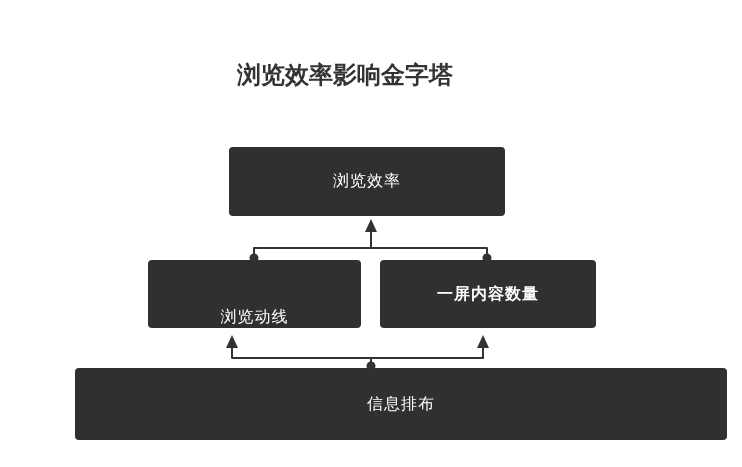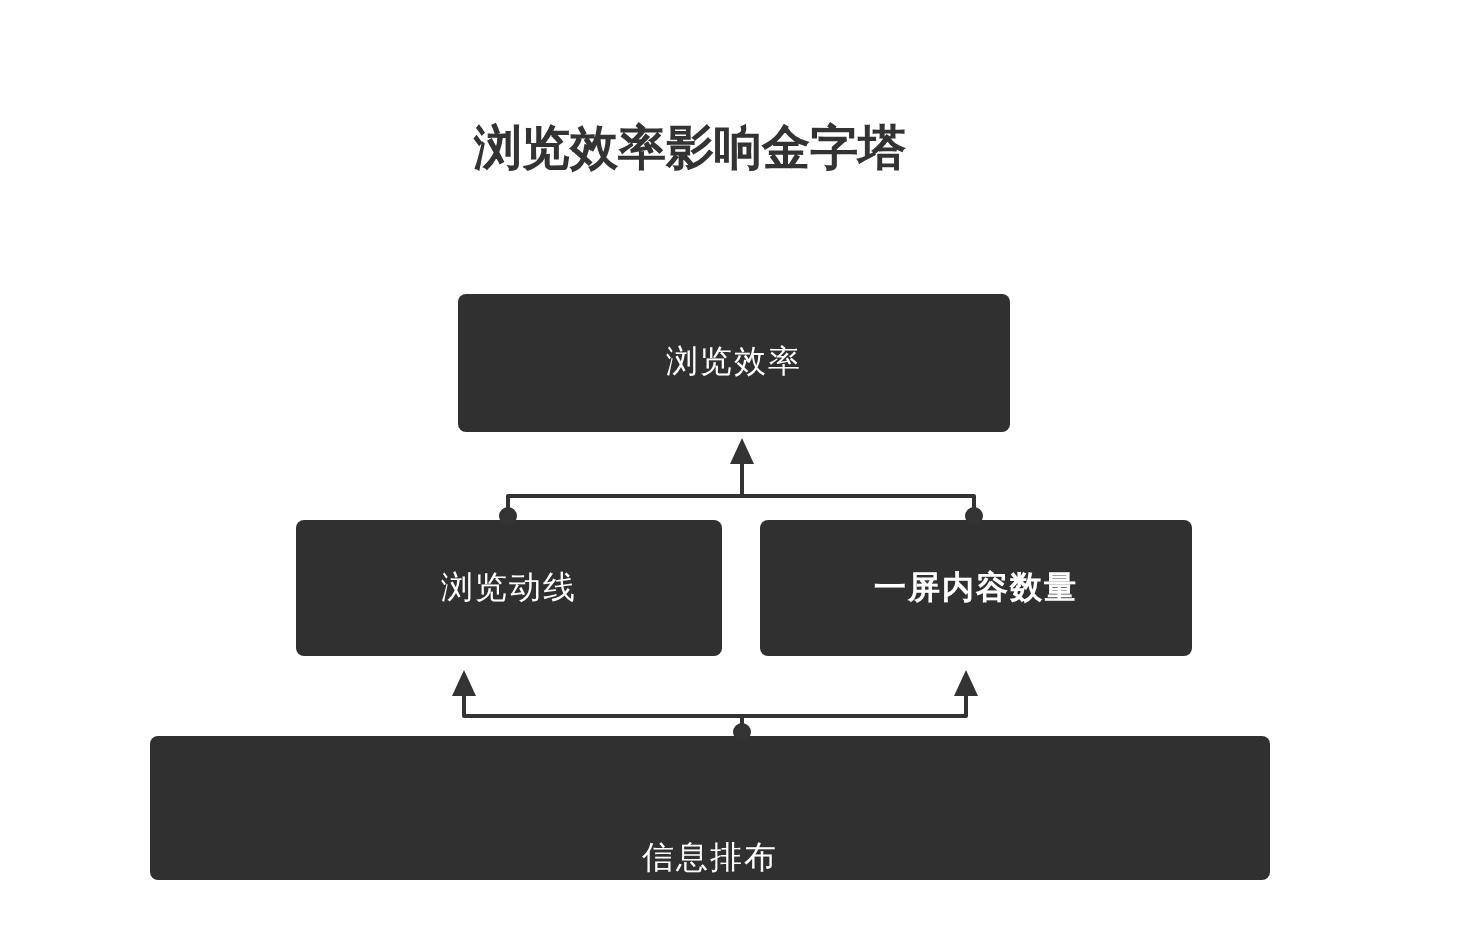--- a/index.html
+++ b/index.html
@@ -30,23 +30,23 @@
     background: #303030;
     color: #ffffff;
     border-radius: 4px;
     display: flex;
     align-items: center;
     justify-content: center;
     font-size: 16px;
     letter-spacing: 1px;
   }
   .box-top      { left: 229px; top: 147px; width: 276px; height: 69px; }
-  .box-mid-left { left: 148px; top: 260px; width: 213px; height: 68px; }
+  .box-mid-left { left: 148px; top: 260px; width: 213px; height: 68px; align-items: flex-end; }
   .box-mid-right{ left: 380px; top: 260px; width: 216px; height: 68px; font-weight: bold; }
-  .box-bottom   { left:  75px; top: 368px; width: 560px; height: 72px; align-items: flex-end; }
+  .box-bottom   { left:  75px; top: 368px; width: 652px; height: 72px; }
   .connectors {
     position: absolute;
     left: 0; top: 0;
     width: 742px; height: 467px;
     pointer-events: none;
   }
   .connector-line {
     stroke: #333333;
     stroke-width: 2;
     fill: none;

